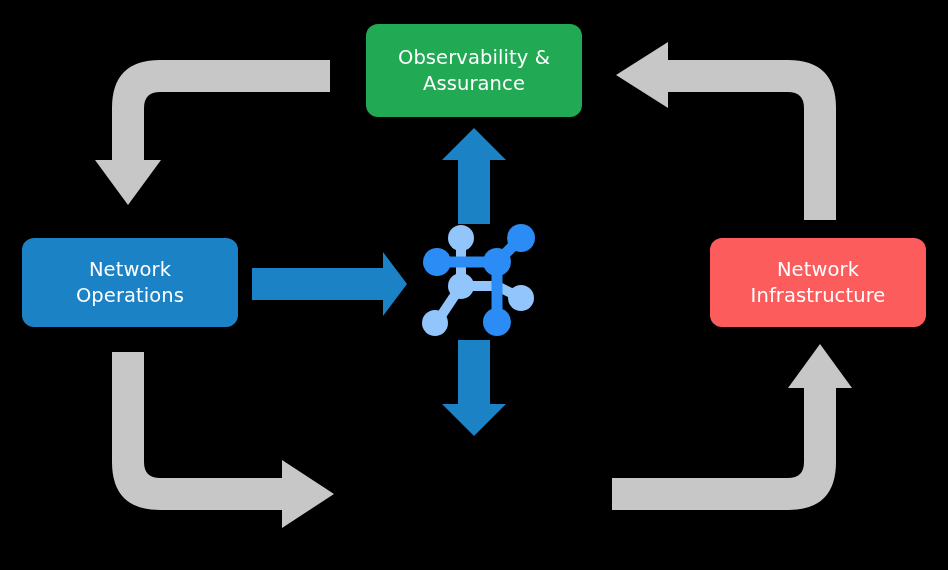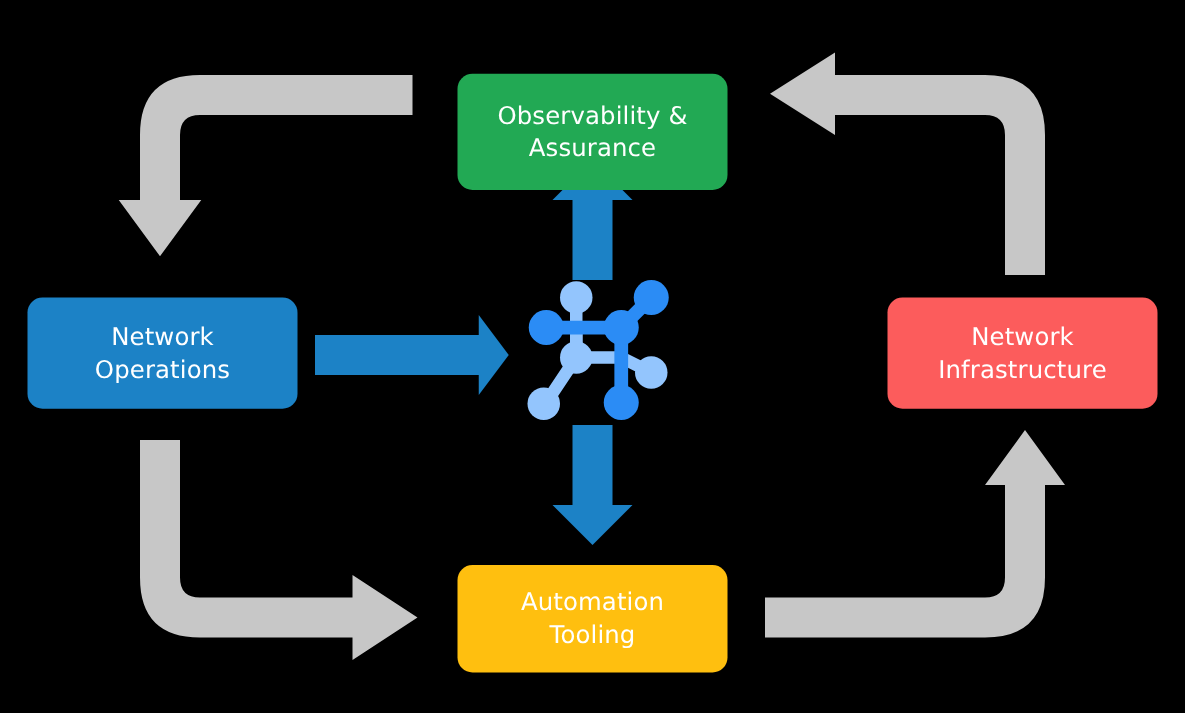--- a/index.html
+++ b/index.html
@@ -26,21 +26,21 @@
     text-align: center;
     color: #ffffff;
     font-size: 19.5px;
     line-height: 1.32;
     font-weight: 400;
     letter-spacing: 0.1px;
     box-sizing: border-box;
     padding: 4px 10px;
     white-space: pre-line;
   }
-  #box-observability { left: 366px; top: 24px;  width: 216px; height: 93px; margin-top: 35px; }
+  #box-observability { left: 366px; top: 24px;  width: 216px; height: 93px; }
   #box-operations    { left: 22px;  top: 238px; width: 216px; height: 89px; }
   #box-infrastructure{ left: 710px; top: 238px; width: 216px; height: 89px; }
   #box-automation    { left: 366px; top: 452px; width: 216px; height: 86px; }
 
   .svg-layer {
     position: absolute;
     left: 0; top: 0;
     width: 948px;
     height: 570px;
   }
@@ -172,18 +172,14 @@
   <div class="node-box" id="box-operations" style="background: rgb(28, 130, 198); color: rgb(255, 255, 255);">
     <span>Network
 Operations</span>
   </div>
 
   <div class="node-box" id="box-infrastructure" style="background: rgb(252, 92, 92); color: rgb(255, 255, 255);">
     <span>Network
 Infrastructure</span>
   </div>
 
-  <div class="node-box" id="box-automation" style="background: rgb(255, 191, 15); color: rgb(255, 255, 255);">
-    <span>Automation
-Tooling</span>
-  </div>
 
 </div>
 
 </body></html>

